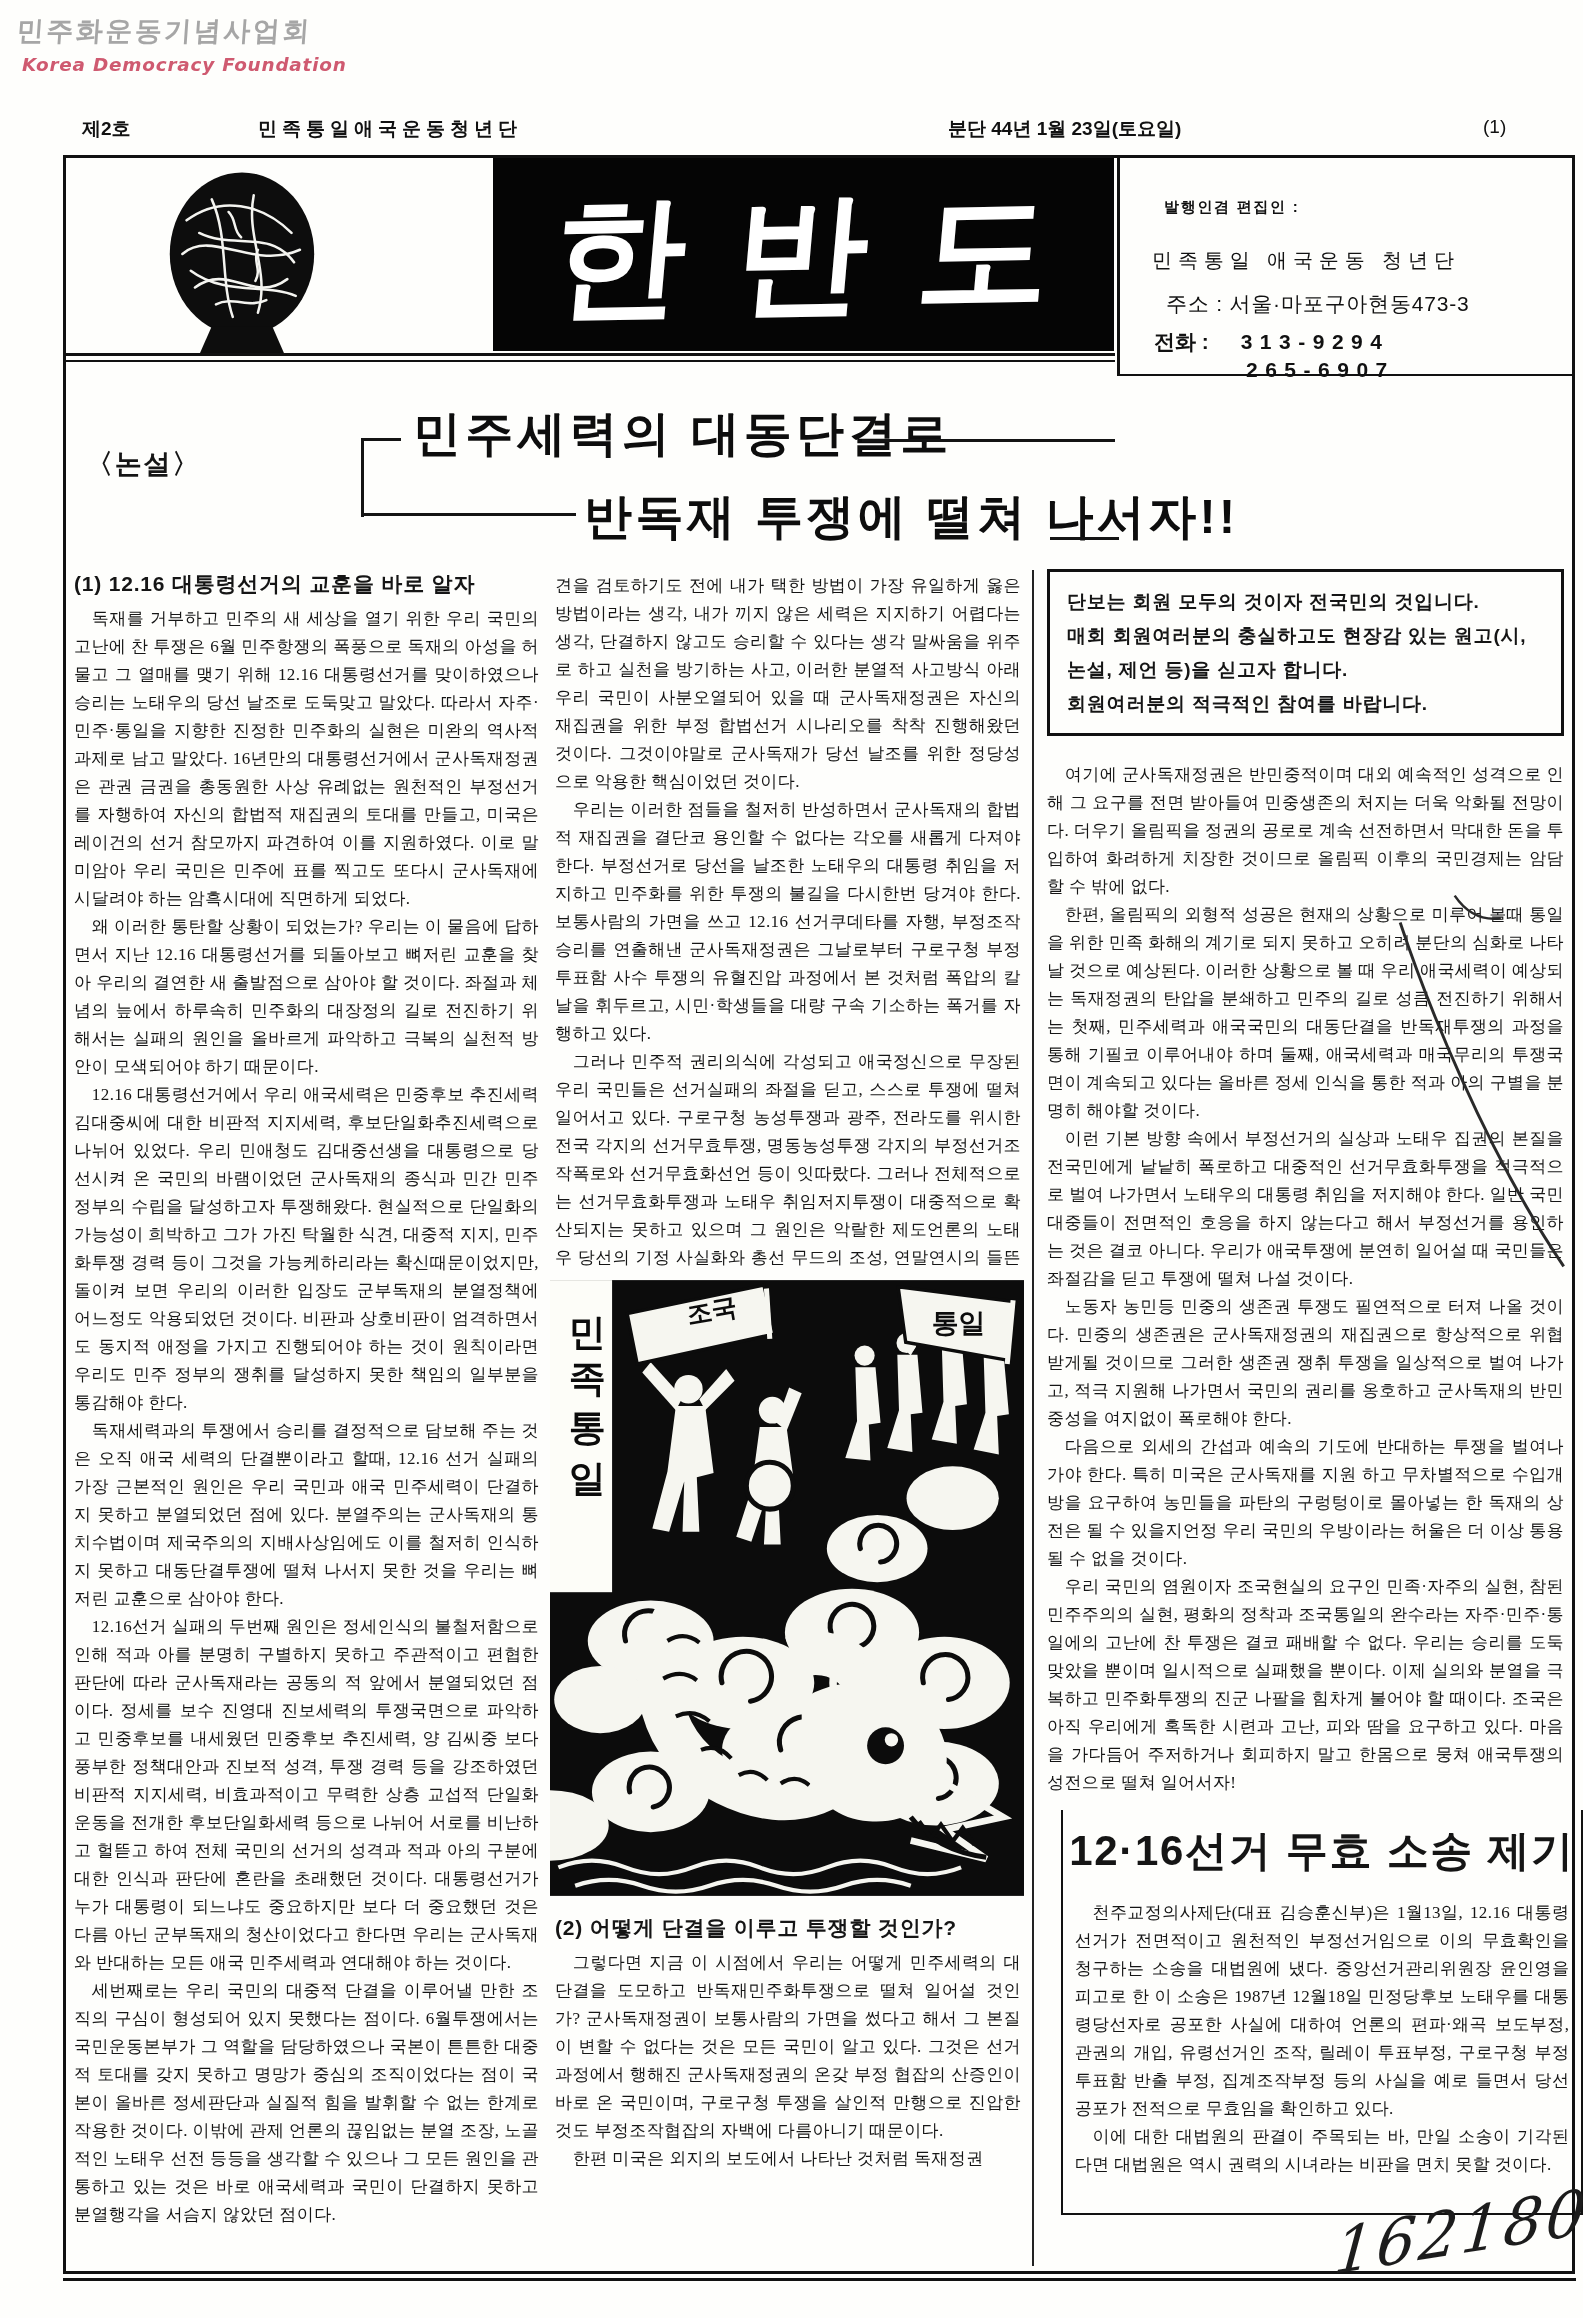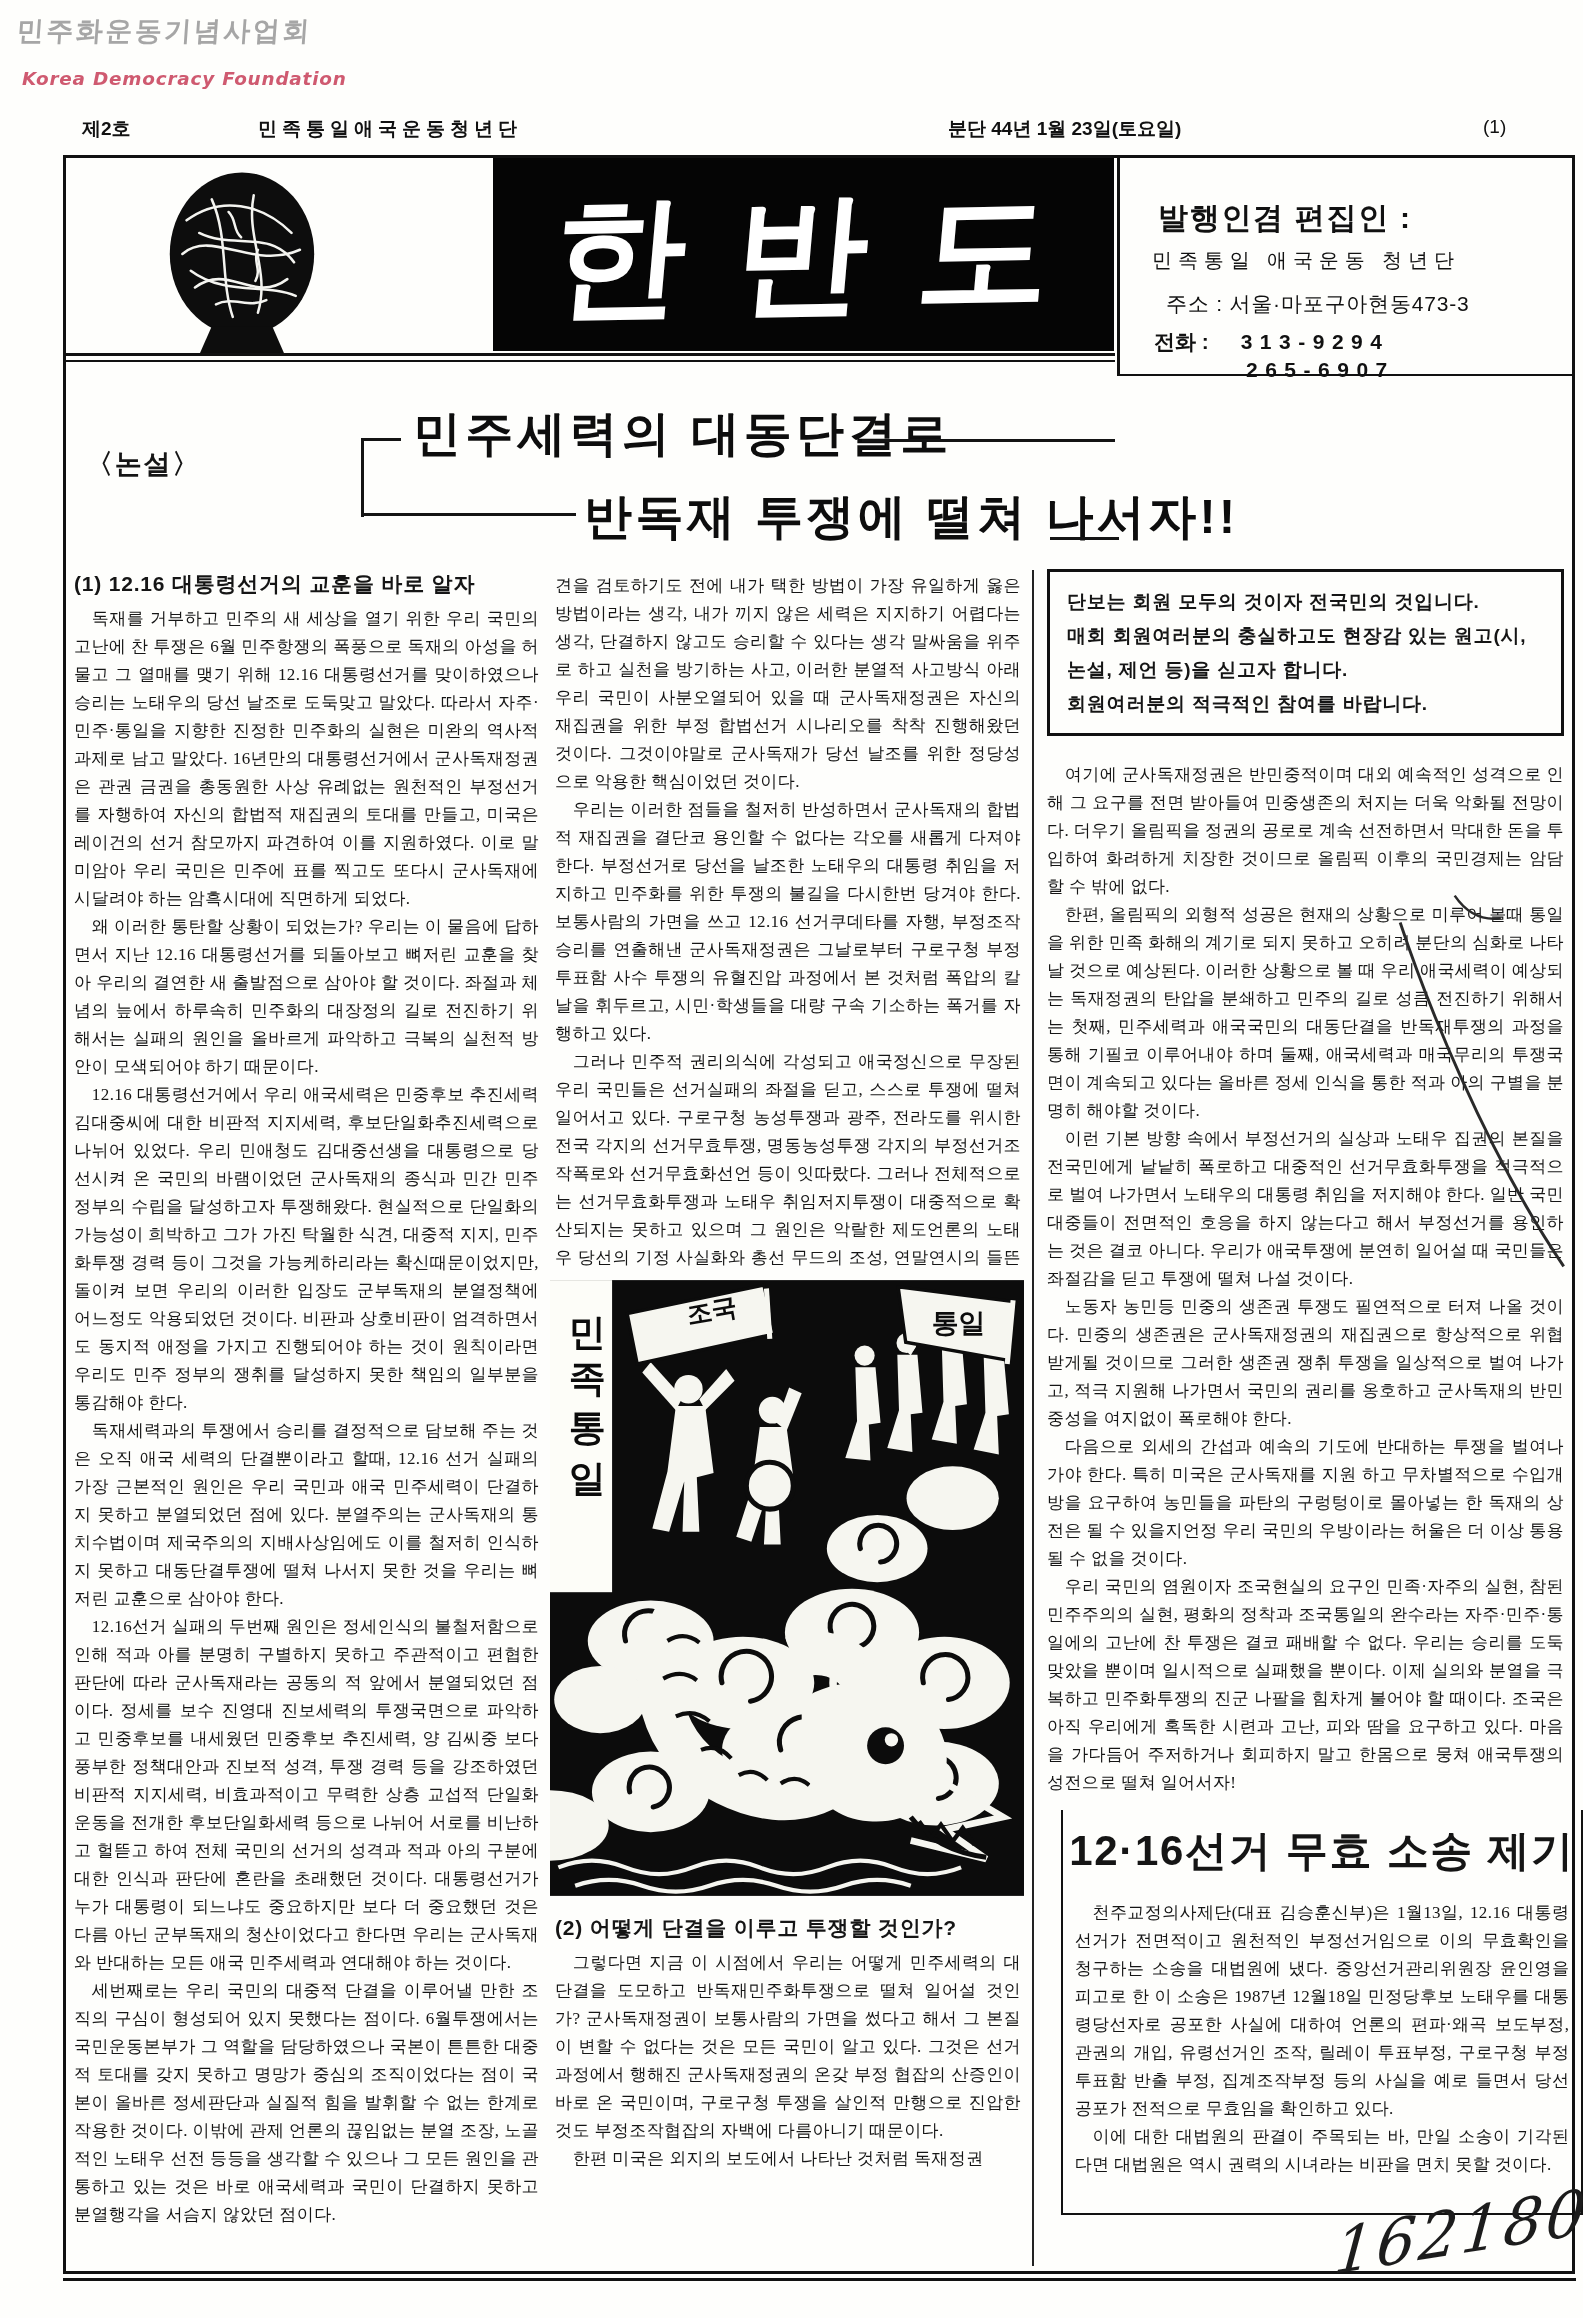--- a/index.html
+++ b/index.html
@@ -24,21 +24,21 @@
   
   .mast-black{left:493px;top:158px;width:621px;height:193px;background:#050505;
               display:flex;align-items:center;justify-content:center;}
   .mast-title{color:#fff;font-family:"Liberation Sans",sans-serif;font-weight:900;
               font-size:132px;letter-spacing:50px;padding-left:46px;transform:skewX(-6deg) rotate(-1deg);
               white-space:nowrap;}
   .rule-a{left:66px;top:353px;width:1049px;height:3.4px;background:#111;}
   .rule-b{left:66px;top:360px;width:1049px;height:1.7px;background:#111;}
   .pub{left:1117px;top:158px;width:455px;height:216px;border-left:3.4px solid #111;border-bottom:2.5px solid #111;
        font-family:"Liberation Sans",sans-serif;color:#111;}
-  .pub .l1{position:absolute;left:38px;top:40px;font-weight:bold;font-size:30px;letter-spacing:1.7px;}
+  .pub .l1{position:absolute;left:44px;top:40px;font-weight:bold;font-size:15px;letter-spacing:1.7px;}
   .pub .l2{position:absolute;left:32px;top:89px;font-size:20px;letter-spacing:5.9px;}
   .pub .l3{position:absolute;left:46px;top:132px;font-weight:normal;font-size:21px;letter-spacing:0.8px;}
   .pub .l4{position:absolute;left:34px;top:170px;font-weight:bold;font-size:21px;}
   .pub .l5{position:absolute;left:126px;top:200px;font-weight:bold;font-size:21px;}
   .pub .num{letter-spacing:7.5px;}
 
   
   .kicker{left:86px;top:446px;font-size:27px;font-weight:bold;letter-spacing:1.7px;}
   .hl{font-family:"Liberation Sans",sans-serif;font-weight:900;color:#0d0d0d;white-space:nowrap;}
   .hl1{left:413px;top:402px;font-size:48px;letter-spacing:4.2px;}
@@ -75,21 +75,21 @@
   .vcap{writing-mode:vertical-rl;text-orientation:upright;font-family:"Liberation Sans",sans-serif;
         font-weight:900;font-size:37px;letter-spacing:11.7px;color:#0b0b0b;}
 </style>
 </head>
 <body>
 
 <div class="page">
 
   <div class="abs" style="left:17px;top:13.4px;">
     <div class="found-kr">민주화운동기념사업회</div>
-    <div class="found-en" style="margin-top:19px;margin-left:5px;">Korea Democracy Foundation</div>
+    <div class="found-en" style="margin-top:5px;margin-left:5px;">Korea Democracy Foundation</div>
   </div>
 
   <div class="abs hdr" style="left:82px;top:116px;">제2호</div>
   <div class="abs hdr" style="left:258px;top:116px;letter-spacing:5px;">민족통일애국운동청년단</div>
   <div class="abs hdr" style="left:948px;top:116px;">분단 44년 1월 23일(토요일)</div>
   <div class="abs hdr" style="left:1483px;top:116px;font-weight:normal;">(1)</div>
 
   <div class="abs frame"></div>
   <div class="abs botline"></div>
 

